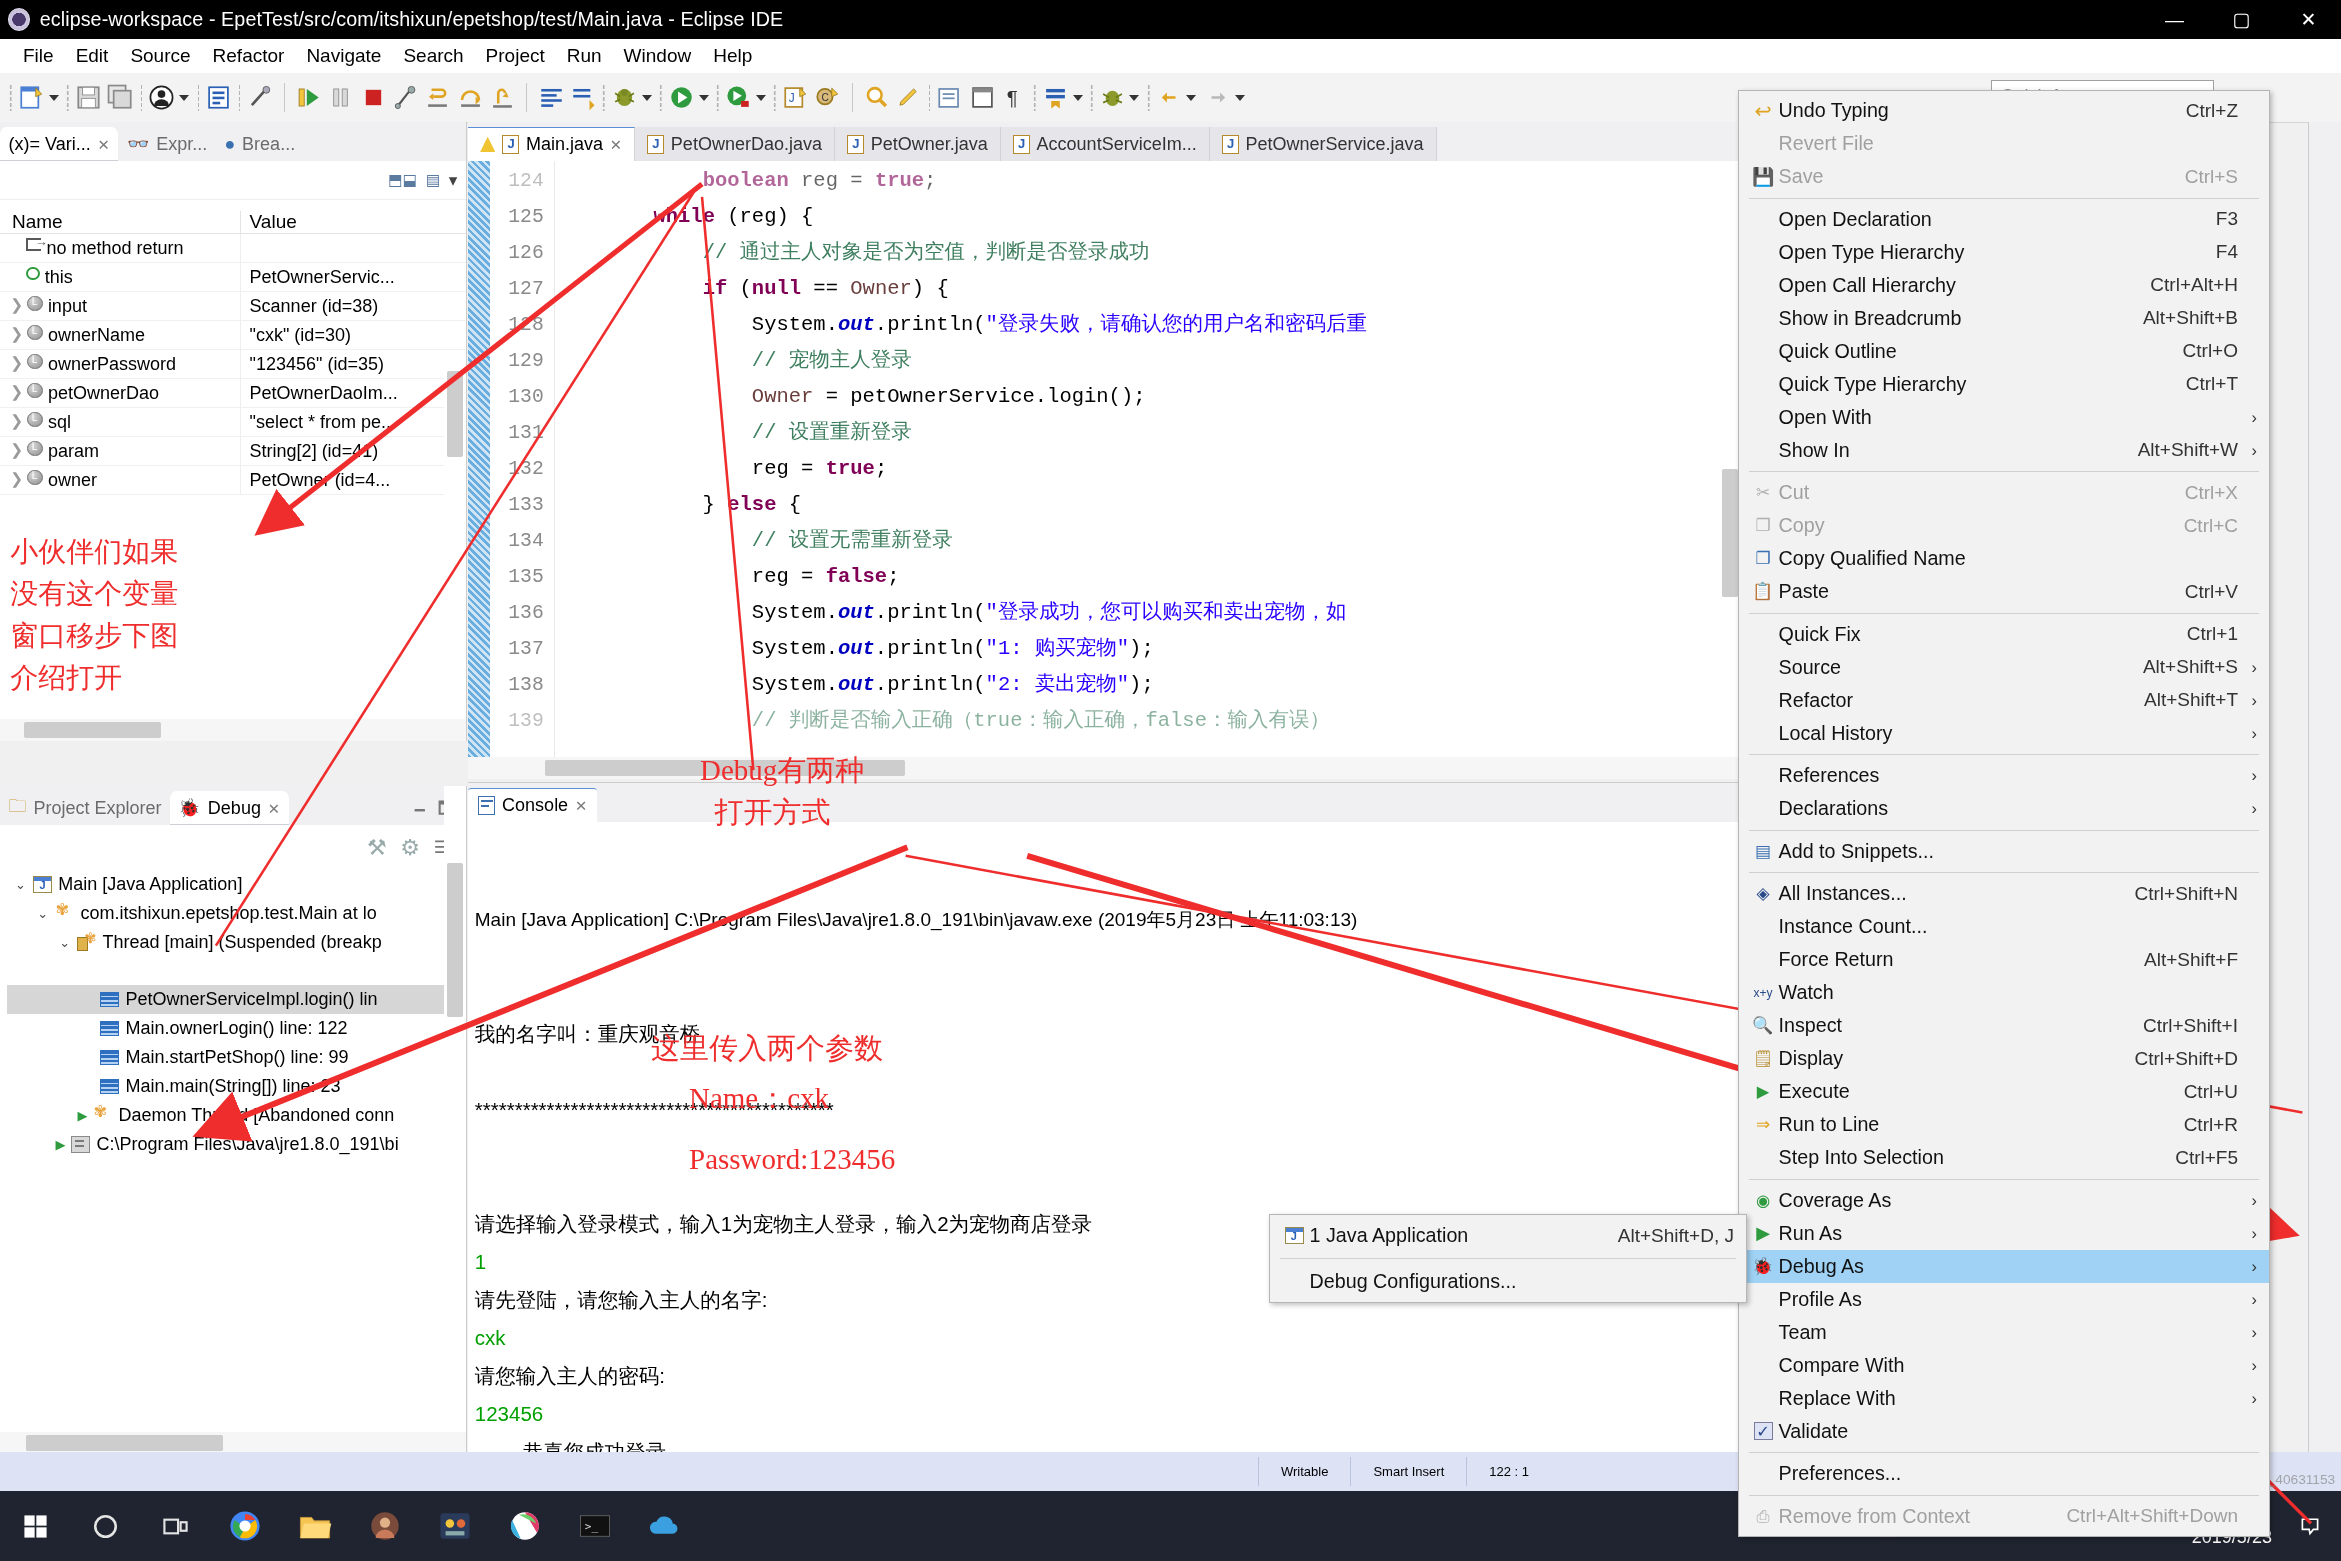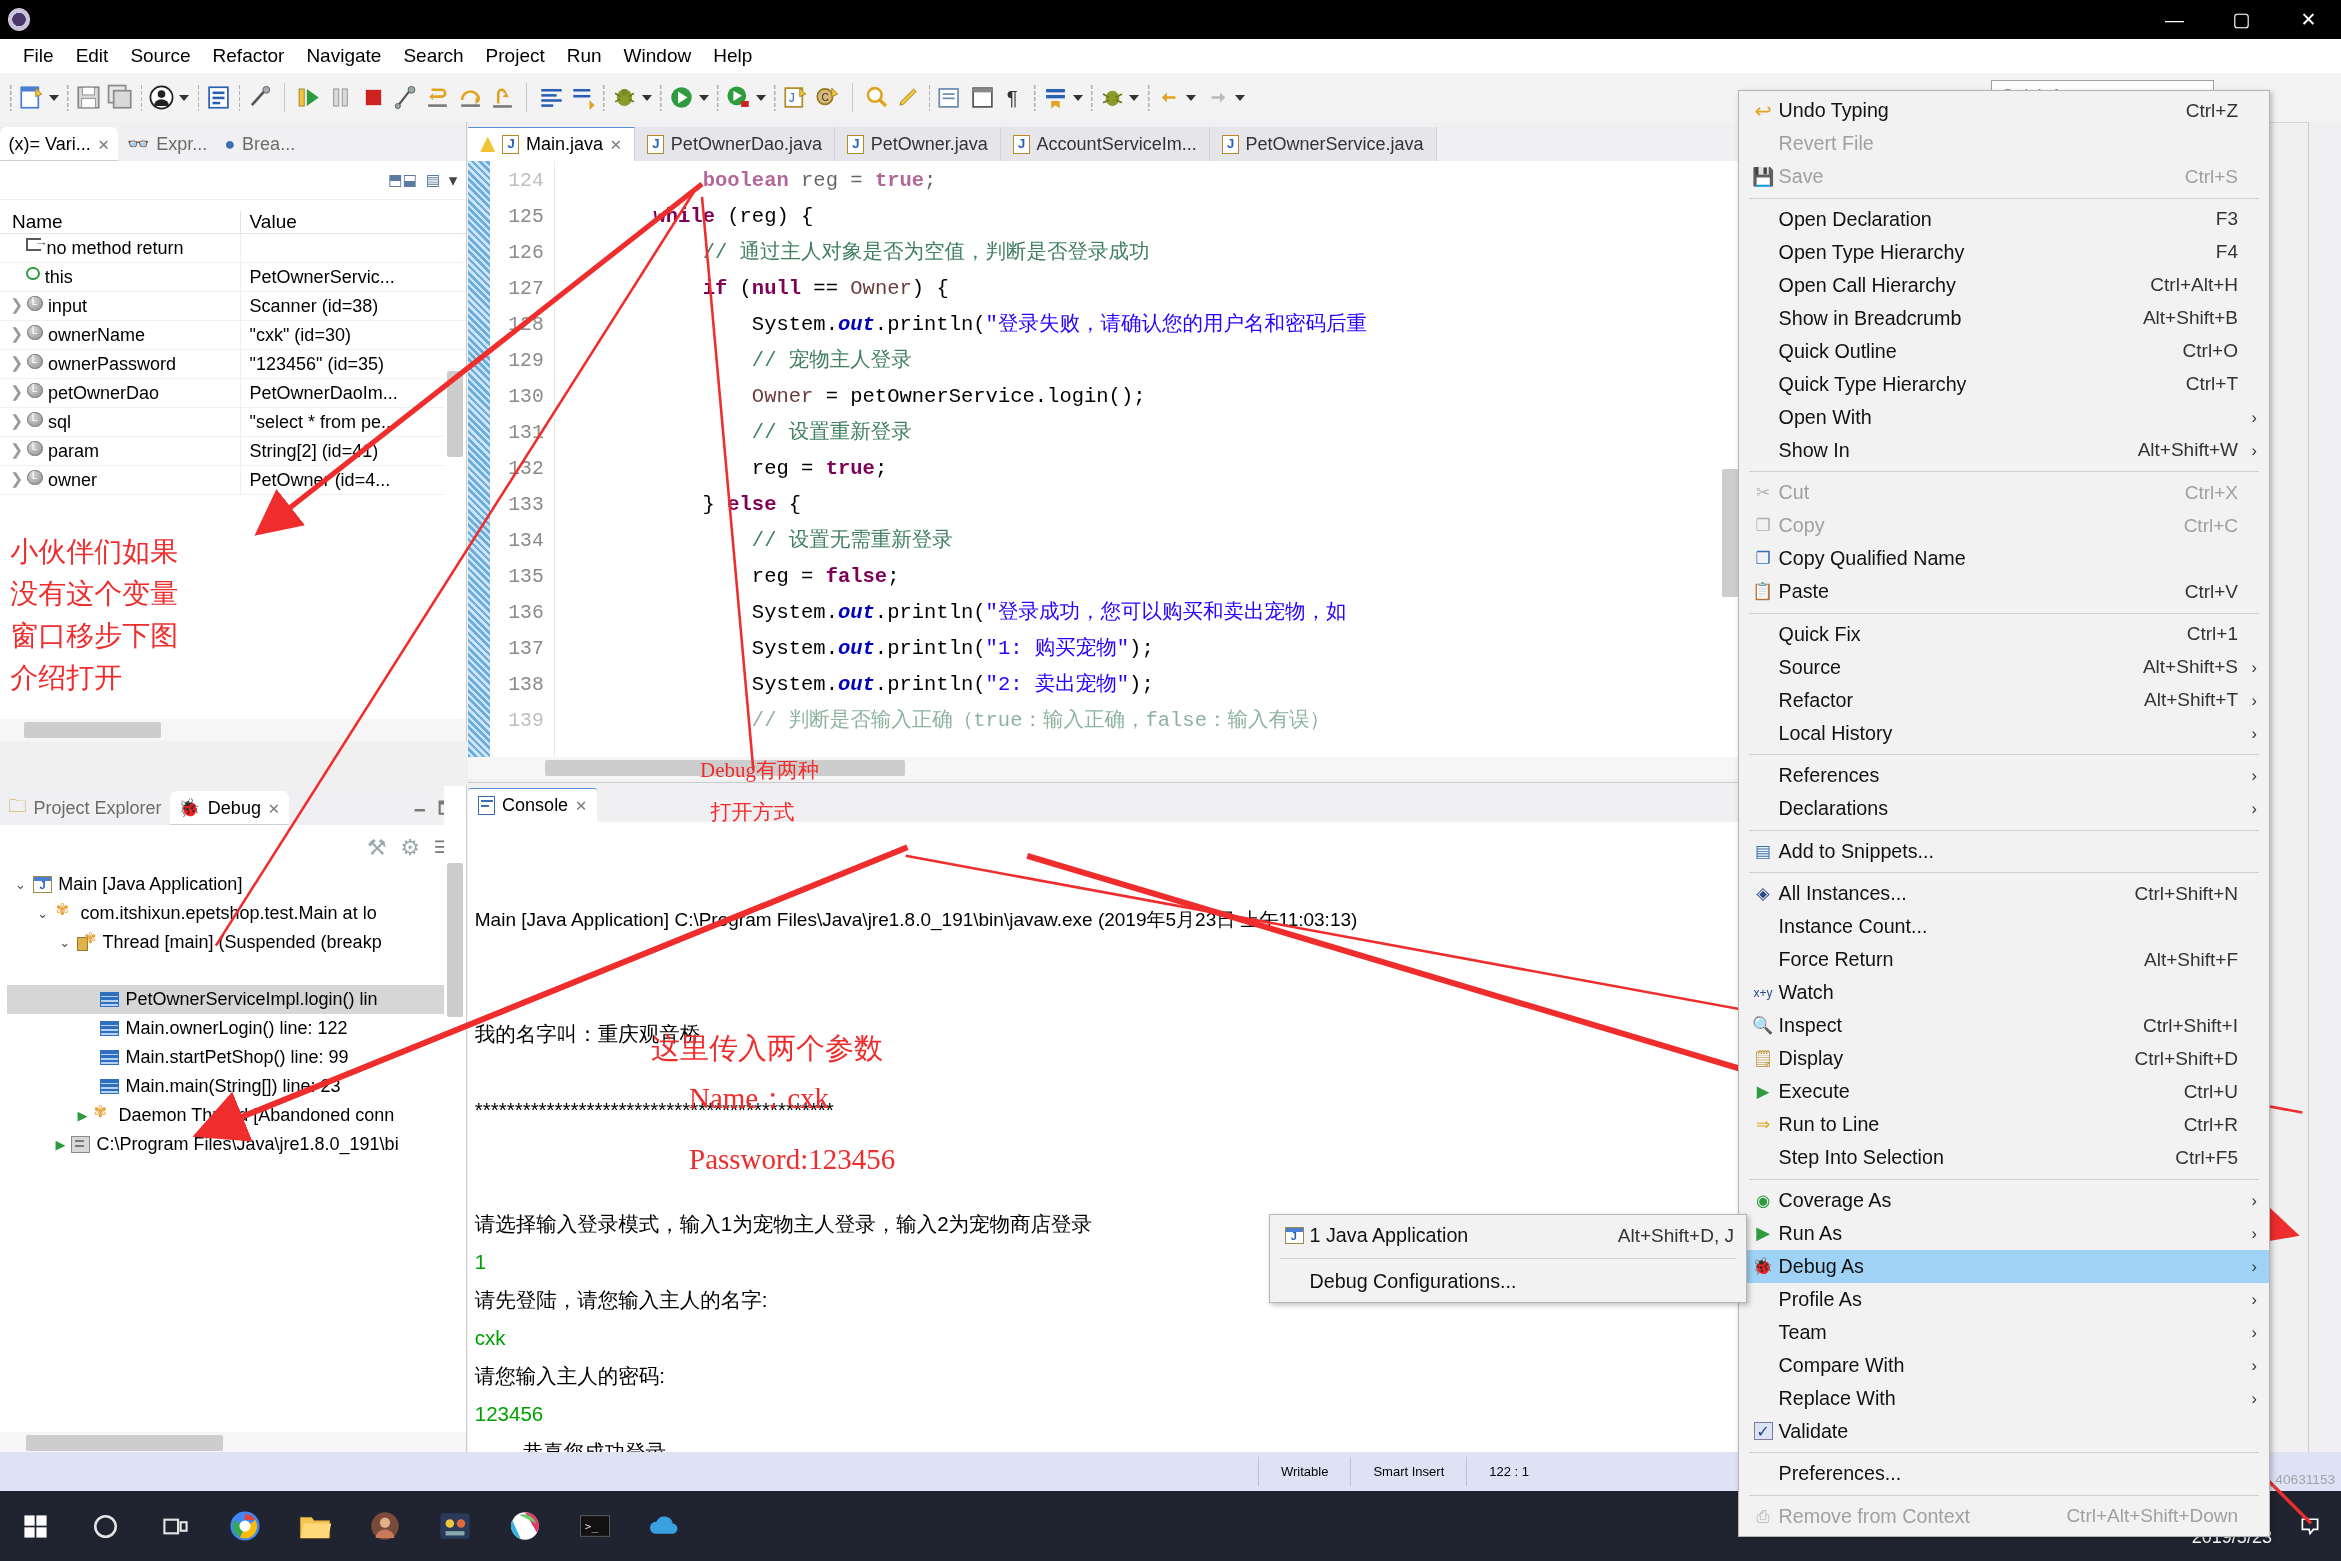--- a/index.html
+++ b/index.html
@@ -161,20 +161,21 @@
   svg#anno{position:absolute;left:0;top:0;width:2342px;height:1561px;pointer-events:none;z-index:25;}
   .watermark{position:absolute;right:6.8px;bottom:74px;color:#8a8a8a;font-size:13.7px;z-index:30;opacity:.7;}
 </style>
 </head>
 <body>
 
 <div id="titlebar">
   <div class="tb-icon">
       <div class="ring"></div>
     </div>
+  <div class="tb-title">eclipse-workspace - EpetTest/src/com/itshixun/epetshop/test/Main.java - Eclipse IDE</div>
   <div class="tb-btns">
     <div class="tb-btn">—</div>
     <div class="tb-btn">▢</div>
     <div class="tb-btn close">✕</div>
   </div>
 </div>
 
 <div id="menubar">
   <div class="mi">File</div>
   <div class="mi">Edit</div>
@@ -942,21 +943,21 @@
   <line x1="1058" y1="1000" x2="2690" y2="1300" stroke="#ef2d2d" stroke-width="3"></line>
   <line x1="1200" y1="1000" x2="2640" y2="1430" stroke="#ef2d2d" stroke-width="7" marker-end="url(#ah)"></line>
   <line x1="2620" y1="1700" x2="2700" y2="1780" stroke="#ef2d2d" stroke-width="4"></line>
 </svg>
 
 <div id="annoText">
     <div class="redtext" style="left: 10.3px; top: 531px; font-size: 28px;">小伙伴们如果
 没有这个变量
 窗口移步下图
 介绍打开</div>
-    <div class="redtext" style="left: 700px; top: 749px; font-size: 21px;">Debug有两种
+    <div class="redtext" style="left: 700px; top: 749px; font-size: 29px;">Debug有两种
   打开方式</div>
     <div class="redtext" style="left: 651px; top: 1027px; font-size: 29px;">这里传入两个参数</div>
     <div class="redtext" style="left: 689px; top: 1077px; font-size: 29px;">Name：cxk</div>
     <div class="redtext" style="left: 689px; top: 1138px; font-size: 29px;">Password:123456</div>
   </div>
 
 <div class="watermark">https://blog.csdn.net/qq_40631153</div>
 
 <div id="taskbar">
   <div class="tb-item">

